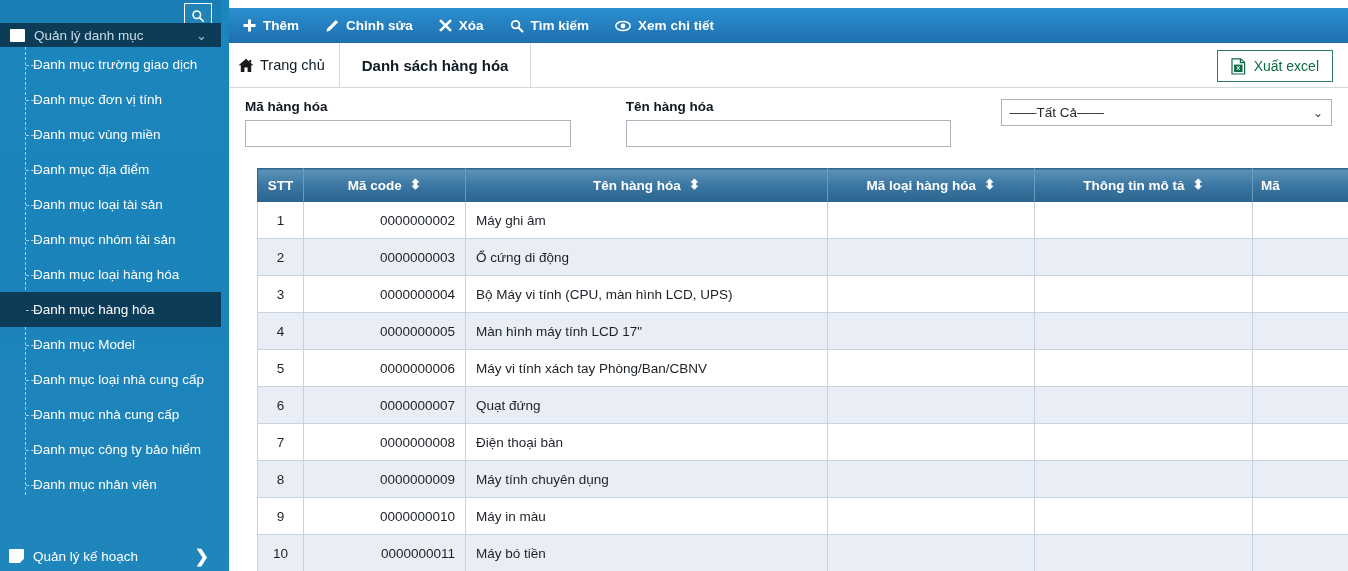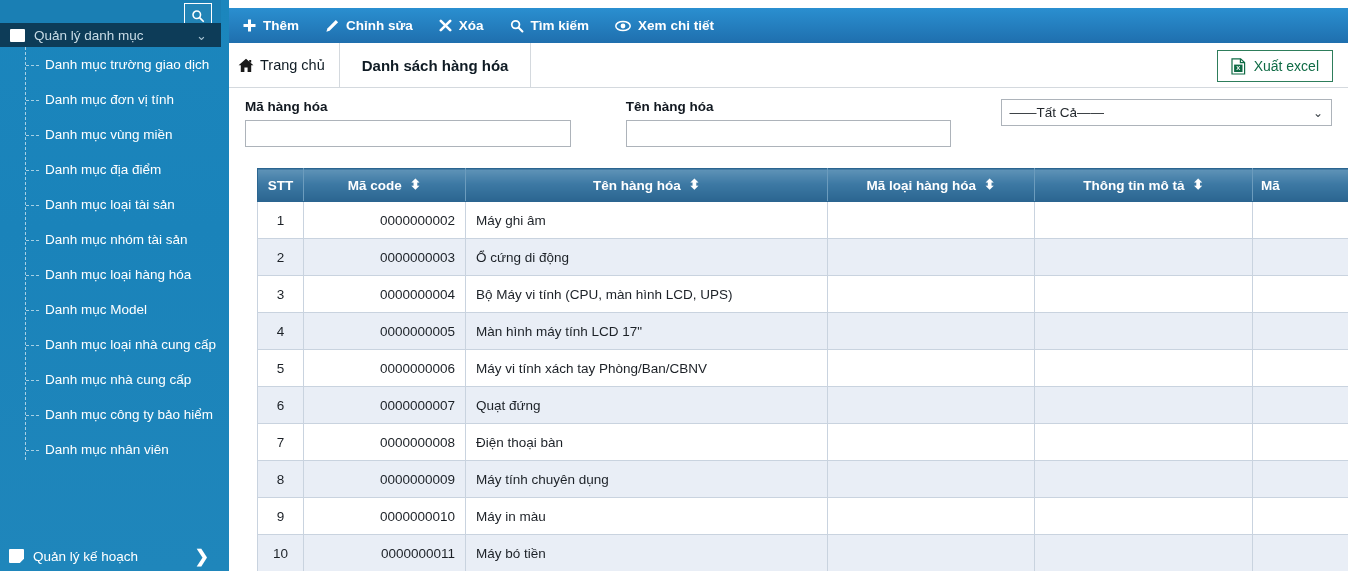--- a/index.html
+++ b/index.html
@@ -49,21 +49,21 @@
 
   .tree {
     position: absolute; left: 0; top: 47px; width: 221px;
   }
   .tree::before {
     content: ""; position: absolute; left: 25px; top: 0; bottom: 7px;
     width: 0; border-left: 1px dashed rgba(255,255,255,0.62);
   }
   .tree-item {
     position: relative; height: 35px; display: flex; align-items: center;
-    color: #ffffff; font-size: 13.5px; cursor: pointer; padding-left: 45px;
+    color: #ffffff; font-size: 13.5px; cursor: pointer; padding-left: 33px;
     white-space: nowrap;
     text-align: right;
   }
   .tree-item::before {
     content: ""; position: absolute; left: 26px; top: 50%;
     width: 13px; border-top: 1px dashed rgba(255,255,255,0.62);
   }
   .tree-item.active {
     background: #0d3c58;
   }
@@ -225,20 +225,23 @@
         </div>
       <div class="tree-item">
           <span>Danh mục loại tài sản</span>
         </div>
       <div class="tree-item">
           <span>Danh mục nhóm tài sản</span>
         </div>
       <div class="tree-item">
           <span>Danh mục loại hàng hóa</span>
         </div>
+      <div class="tree-item active">
+          <span>Danh mục hàng hóa</span>
+        </div>
       <div class="tree-item">
           <span>Danh mục Model</span>
         </div>
       <div class="tree-item">
           <span>Danh mục loại nhà cung cấp</span>
         </div>
       <div class="tree-item">
           <span>Danh mục nhà cung cấp</span>
         </div>
       <div class="tree-item">

